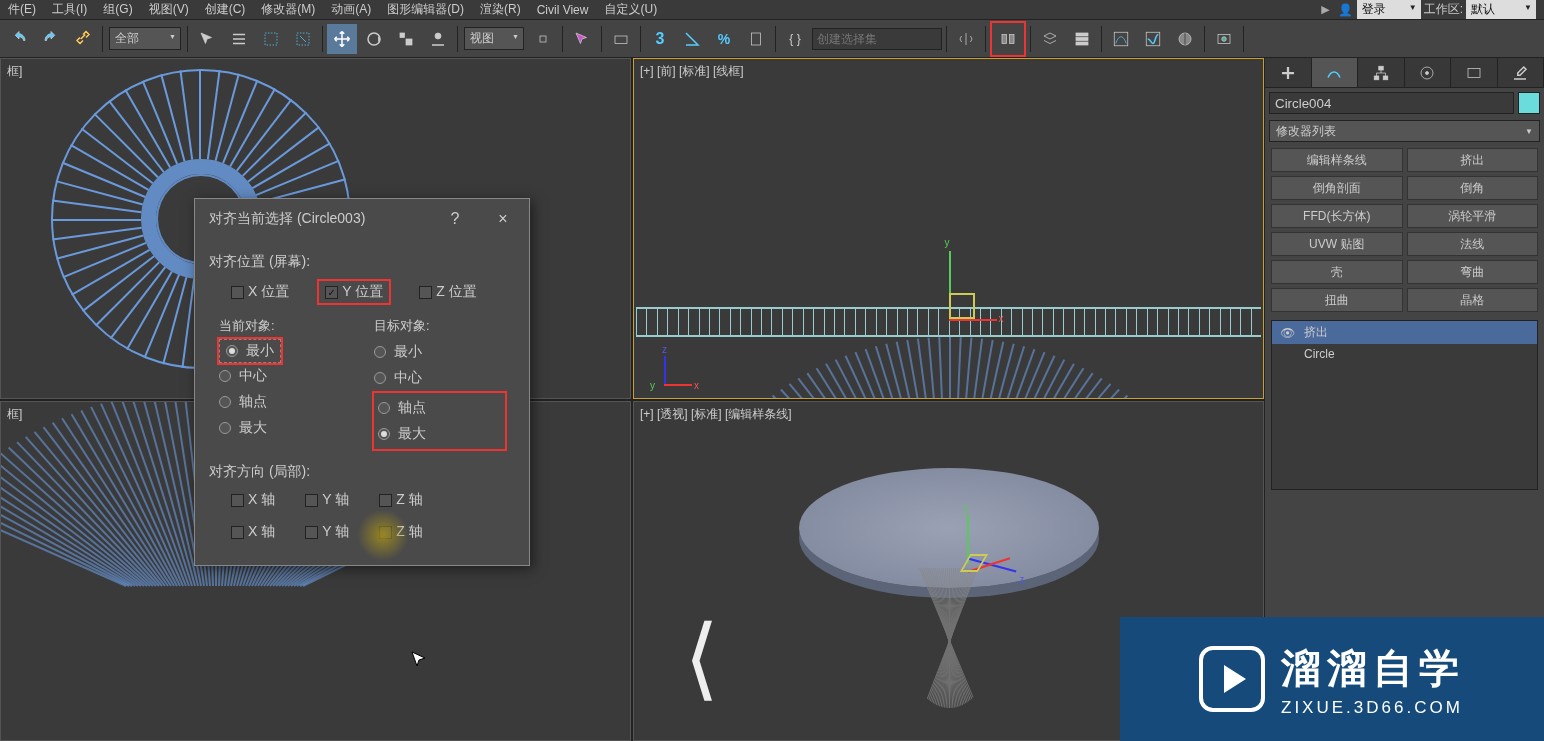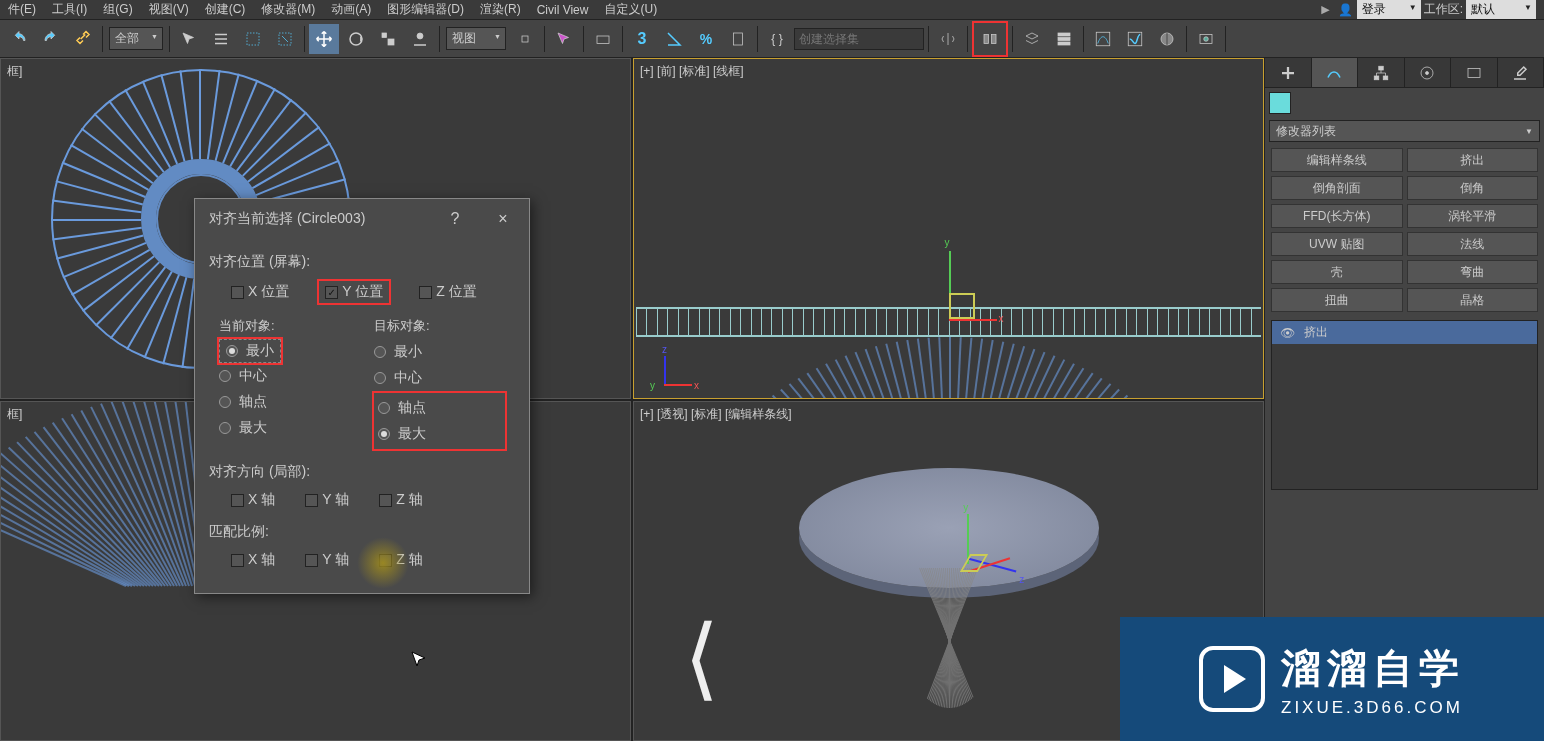--- a/index.html
+++ b/index.html
@@ -142,21 +142,21 @@
       <svg class="icon" viewBox="0 0 24 24">
         <path d="M12 5V2l5 5-5 5V9c-3 0-6 2-6 5H4c0-5 4-9 8-9z" fill="#5cf"></path>
       </svg>
     </div>
   <div class="tool-btn">
       <svg class="icon" viewBox="0 0 24 24">
         <path d="M9 12l6-6m-3 0l4-4 4 4-4 4m-8 0l-4 4 4 4 4-4" stroke="#fc5" fill="none" stroke-width="2"></path>
       </svg>
     </div>
   <div class="tool-sep"></div>
-  <div class="tool-dropdown" style="width:54px">全部</div>
+  <div class="tool-dropdown" style="width:72px">全部</div>
   <div class="tool-sep"></div>
   <div class="tool-btn">
       <svg class="icon" viewBox="0 0 24 24">
         <path d="M4 4l14 6-6 2-2 6z" fill="#ccc"></path>
       </svg>
     </div>
   <div class="tool-btn">
       <svg class="icon" viewBox="0 0 24 24">
         <path d="M4 6h16M4 12h16M4 18h16" stroke="#ccc" stroke-width="2"></path>
       </svg>
@@ -635,20 +635,21 @@
             <rect x="4" y="6" width="16" height="12" stroke="#ccc" fill="none"></rect>
           </svg>
         </div>
       <div class="cp-tab">
           <svg class="icon" viewBox="0 0 24 24">
             <path d="M20 7l-3-3-8 8v3h3zM4 20h16" stroke="#ccc" fill="none" stroke-width="2"></path>
           </svg>
         </div>
     </div>
     <div class="cp-name-row">
+      <input class="cp-name-input" value="Circle004" style="">
       <div class="cp-color-sw"></div>
     </div>
     <div class="cp-modifier-dd">修改器列表</div>
     <div class="cp-btn-grid">
       <div class="cp-btn">编辑样条线</div>
       <div class="cp-btn">挤出</div>
       <div class="cp-btn">倒角剖面</div>
       <div class="cp-btn">倒角</div>
       <div class="cp-btn">FFD(长方体)</div>
       <div class="cp-btn">涡轮平滑</div>
@@ -657,20 +658,24 @@
       <div class="cp-btn">壳</div>
       <div class="cp-btn">弯曲</div>
       <div class="cp-btn">扭曲</div>
       <div class="cp-btn">晶格</div>
     </div>
     <div class="cp-stack">
       <div class="stack-row selected">
         <span class="eye-icon">👁</span>
         <span>挤出</span>
       </div>
+      <div class="stack-row">
+        <span class="eye-icon"></span>
+        <span>Circle</span>
+      </div>
     </div>
   </div>
 </div>
 
 <div class="dialog">
   <div class="dialog-title">
     <span class="dialog-title-text">对齐当前选择 (Circle003)</span>
     <span class="dialog-help">?</span>
     <span style="width:24px"></span>
     <span class="dialog-close">×</span>
@@ -746,21 +751,20 @@
       <div class="check-item">
           <span class="checkbox"></span>
           <span>Y 轴</span>
         </div>
       <div class="check-item">
           <span class="checkbox"></span>
           <span>Z 轴</span>
         </div>
     </div>
 
-    <div class="grp-label">匹配比例:</div>
     <div class="check-row" style="position:relative">
       <div class="check-item">
           <span class="checkbox"></span>
           <span>X 轴</span>
         </div>
       <div class="check-item">
           <span class="checkbox"></span>
           <span>Y 轴</span>
         </div>
       <div class="check-item">

